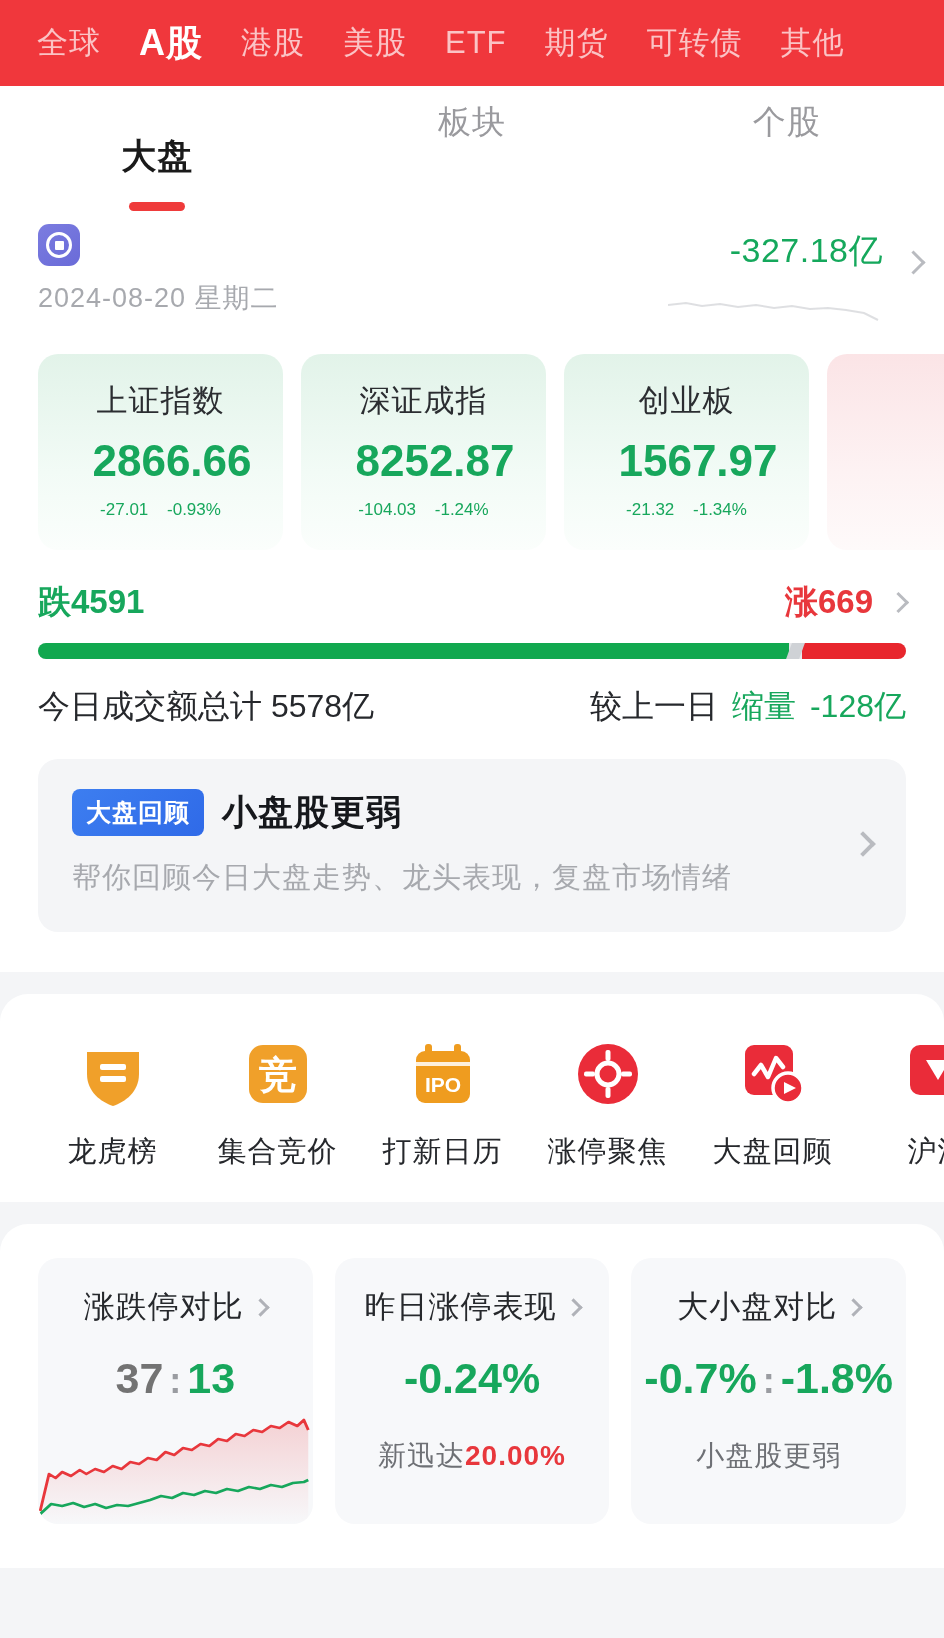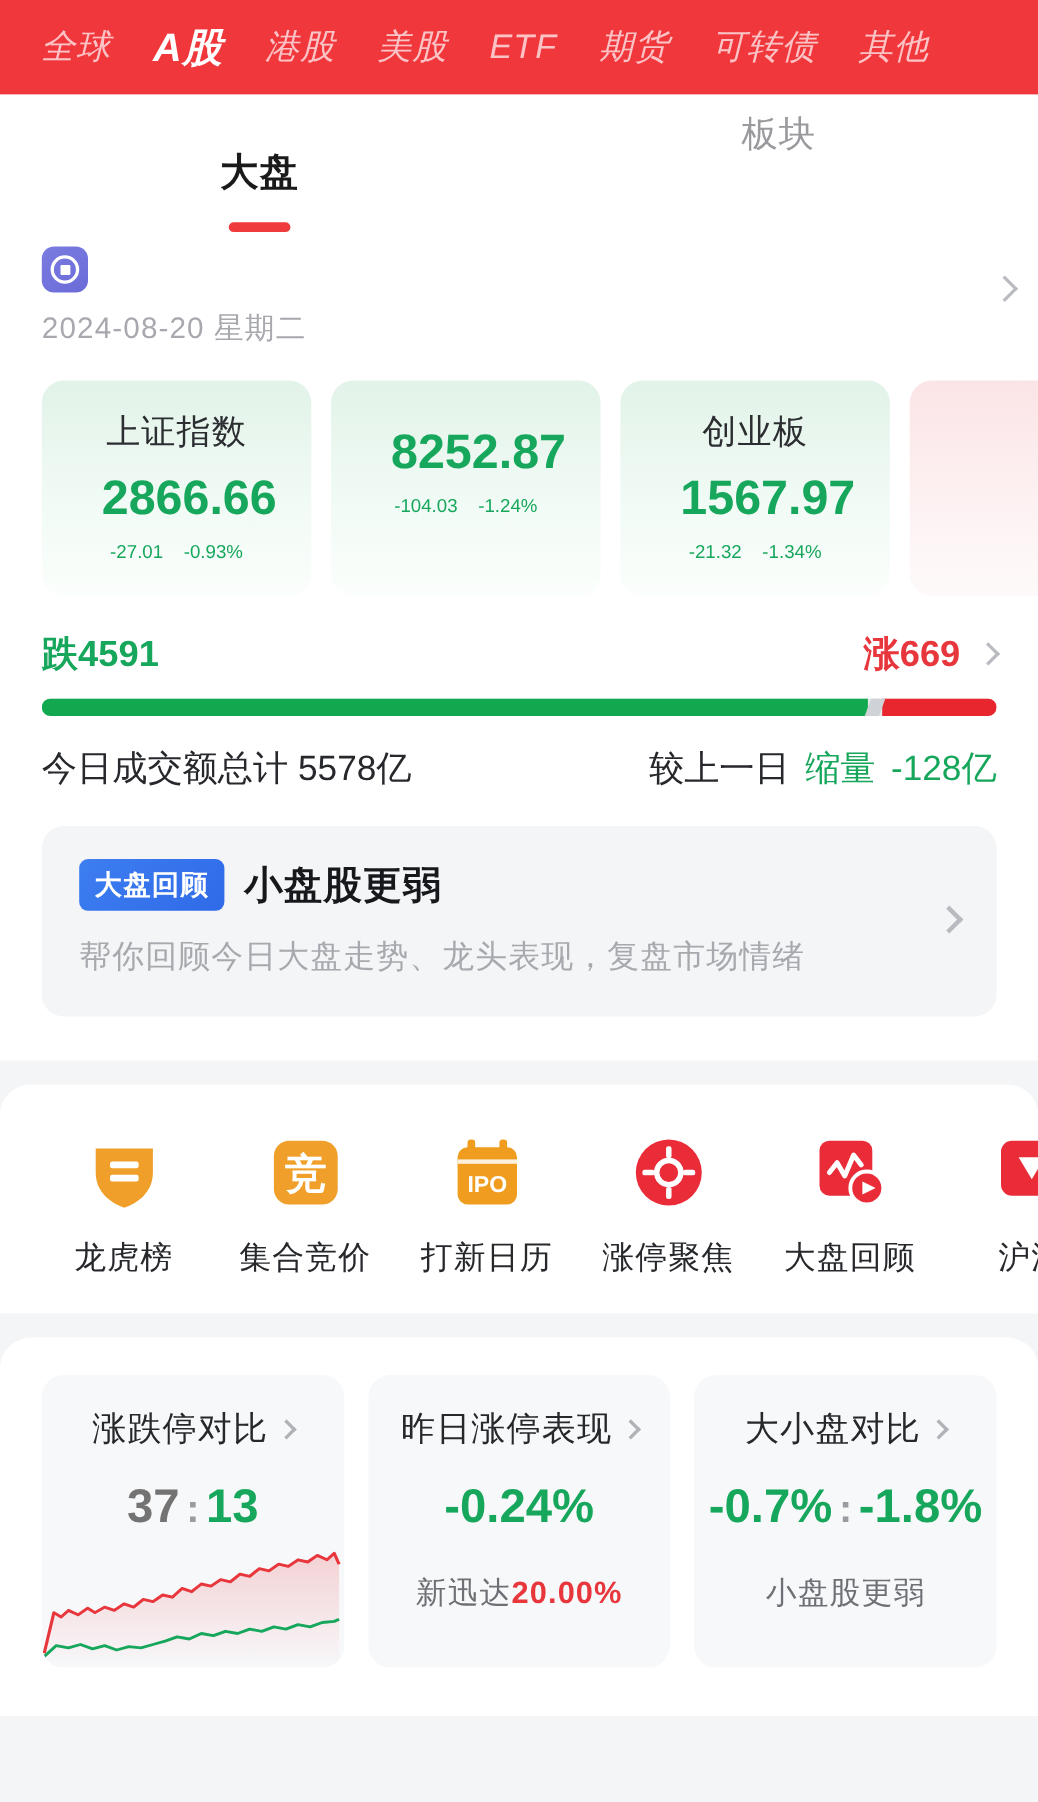--- a/index.html
+++ b/index.html
@@ -13,21 +13,21 @@
 
   
   .topnav {
     background:#f0373c; height:86px;
     display:flex; align-items:center; padding:0 0 0 18px;
     overflow:hidden; white-space:nowrap;
   }
   .topnav-item {
     color:rgba(255,255,255,.70);
     font-size:31px; letter-spacing:1px;
-    padding:0 19px; flex:0 0 auto;font-style:italic;
+    padding:0 19px; flex:0 0 auto;
   }
   .topnav-item.active {
     color:#ffffff; font-weight:bold; font-size:36px;
   }
 
   
   .subtabs {
     background:#ffffff; height:110px;
     display:flex; align-items:flex-start; padding-top:14px;
     position:relative;
@@ -194,51 +194,63 @@
   </div>
 
   <div class="subtabs">
     <div class="subtab active">
       <div class="subtab-label">大盘</div>
       <div class="subtab-underline"></div>
     </div>
     <div class="subtab">
       <div class="subtab-label">板块</div>
     </div>
+    <div class="subtab">
+      <div class="subtab-label">个股</div>
+    </div>
   </div>
 
   <div class="panel-white">
 
     <div class="status-row">
       <div class="status-left">
         <div class="status-head">
           <div class="status-icon">
             <div class="ring">
               <div class="sq"></div>
             </div>
           </div>
         </div>
         <div class="status-date">2024-08-20 星期二</div>
       </div>
 
       <div class="status-right">
+        <div class="status-right-inner">
+          <div class="status-netflow">-327.18亿</div>
+          <div class="spark-wrap">
+            <svg viewBox="0 0 215 38" preserveAspectRatio="none" style="width:100%;height:100%">
+              <polyline points="0,19 18,17 34,20 52,18 70,21 88,19 106,22 124,20 142,23 160,22 178,24 196,27 210,34" fill="none" stroke="#b8babf" stroke-width="2"></polyline>
+            </svg>
+          </div>
+        </div>
         <div class="chev"></div>
       </div>
     </div>
 
     <div class="cards-scroll">
       <div class="icard">
         <div class="icard-name">上证指数</div>
         <div class="icard-value">2866.66</div>
         <div class="icard-delta">
           <span>-27.01</span>
           <span>-0.93%</span>
         </div>
       </div>
       <div class="icard">
+        <div class="icard-name">深证成指</div>
         <div class="icard-value">8252.87</div>
         <div class="icard-delta">
           <span>-104.03</span>
           <span>-1.24%</span>
         </div>
       </div>
       <div class="icard">
         <div class="icard-name">创业板</div>
         <div class="icard-value">1567.97</div>
         <div class="icard-delta">

